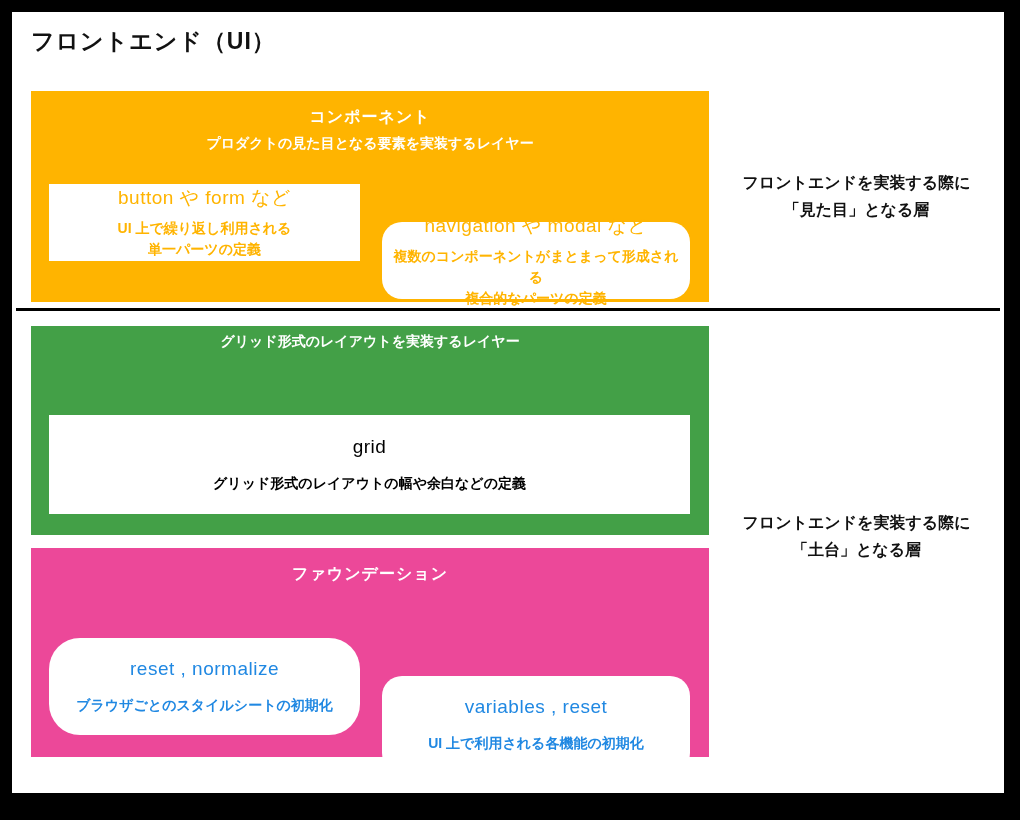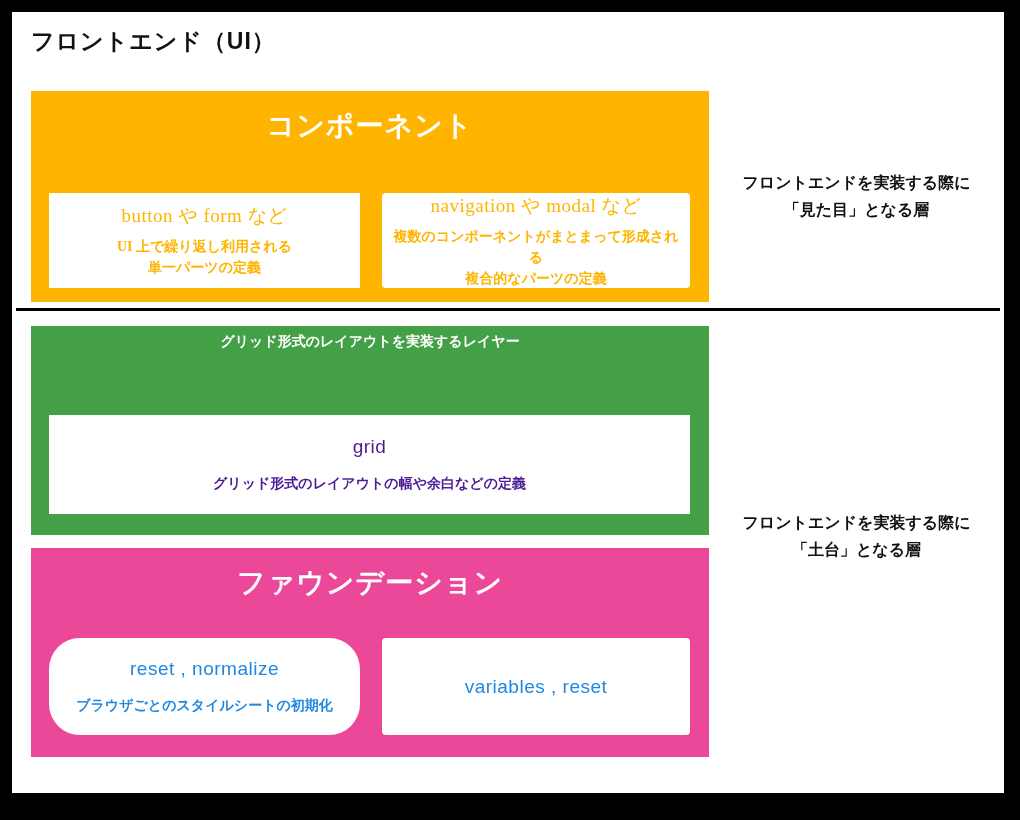--- a/index.html
+++ b/index.html
@@ -20,31 +20,31 @@
     font-size: 23px; font-weight: 700; color: #111;
     letter-spacing: 1px;
   }
   .layer {
     position: absolute; left: 19px; width: 678px;
     color: #fff; text-align: center;
   }
   .layer-component  { top: 79px;  height: 211px; }
   .layer-layout     { top: 314px; height: 209px; }
   .layer-foundation { top: 536px; height: 209px; }
-  .layer-title { padding-top: 16px; font-size: 28px; font-weight: 700; letter-spacing: 1px; }
+  .layer-title { padding-top: 16px; font-size: 16px; font-weight: 700; letter-spacing: 1px; }
   .layer-subtitle { margin-top: 7px; font-size: 14px; font-weight: 700; }
   .card {
     position: absolute; background: #fff;
     display: flex; flex-direction: column; justify-content: center; align-items: center;
     box-sizing: border-box; padding: 4px 8px;
   }
   .card-left  { left: 18px;  width: 311px; }
-  .card-right { left: 351px; width: 308px; border-radius: 4px; }
+  .card-right { left: 351px; width: 308px; border-radius: 20px; margin-top: 38px; }
   .card-wide  { left: 18px;  width: 641px; }
-  .layer-component  .card { top: 102px; height: 95px; font-family: Liberation Serif, serif; }
+  .layer-component  .card { top: 93px; height: 77px; }
   .layer-layout     .card { top: 89px; height: 99px; }
   .layer-foundation .card { top: 90px; height: 97px; }
   .card-title { font-size: 19px; font-weight: 500; letter-spacing: 0.5px; }
   .card-body  { font-size: 14px; font-weight: 700; line-height: 1.5; white-space: pre-line; margin-top: 7px; }
   .layer-layout .card-body, .layer-foundation .card-body { margin-top: 15px; }
   .divider {
     position: absolute; top: 296px; left: 4px; width: 984px; height: 3px;
     background: #000;
   }
   .annotation {
@@ -57,50 +57,52 @@
 </style>
 </head>
 <body>
 
 <div class="panel">
 
   <div class="diagram-title">フロントエンド（UI）</div>
 
   <section class="layer layer-component" style="background-color: rgb(255, 180, 0);">
     <div class="layer-title">コンポーネント</div>
+    <div class="layer-subtitle">プロダクトの見た目となる要素を実装するレイヤー</div>
     <div class="card card-left" style="color: rgb(255, 180, 0);">
       <div class="card-title">button や form など</div>
       <div class="card-body">UI 上で繰り返し利用される
 単一パーツの定義</div>
     </div>
     <div class="card card-right" style="color: rgb(255, 180, 0);">
       <div class="card-title">navigation や modal など</div>
       <div class="card-body">複数のコンポーネントがまとまって形成される
 複合的なパーツの定義</div>
     </div>
   </section>
 
   <div class="divider"></div>
 
   <section class="layer layer-layout" style="background-color: rgb(67, 160, 71);">
     <div class="layer-subtitle">グリッド形式のレイアウトを実装するレイヤー</div>
-    <div class="card card-wide" style="color: #4c1d95;">
+    <div class="card card-wide" style="color: #000000;">
       <div class="card-title">grid</div>
       <div class="card-body">グリッド形式のレイアウトの幅や余白などの定義</div>
     </div>
   </section>
 
   <section class="layer layer-foundation" style="background-color: #ec4899;">
     <div class="layer-title">ファウンデーション</div>
     <div class="card card-left" style="color: rgb(32, 136, 226); border-radius: 31px;">
       <div class="card-title">reset , normalize</div>
       <div class="card-body">ブラウザごとのスタイルシートの初期化</div>
     </div>
     <div class="card card-right" style="color: rgb(32, 136, 226);">
       <div class="card-title">variables , reset</div>
+      <div class="card-body">UI 上で利用される各機能の初期化</div>
     </div>
   </section>
 
   <div class="annotation annotation-visual">フロントエンドを実装する際に
 「見た目」となる層</div>
   <div class="annotation annotation-foundation">フロントエンドを実装する際に
 「土台」となる層</div>
 
 </div>
 

